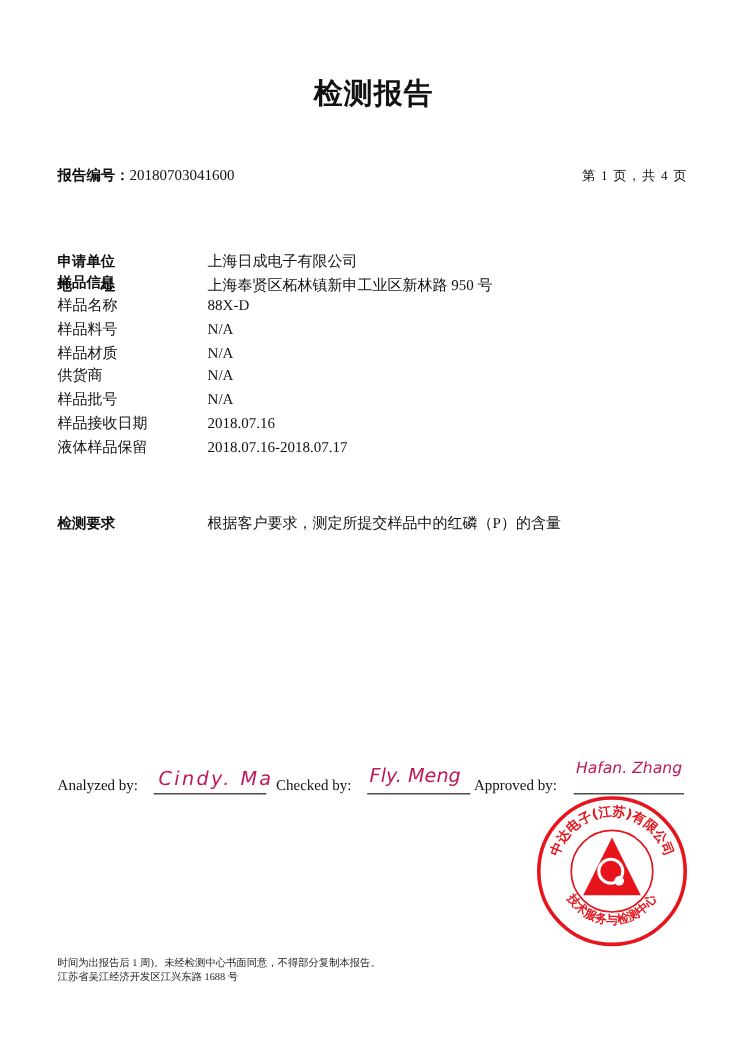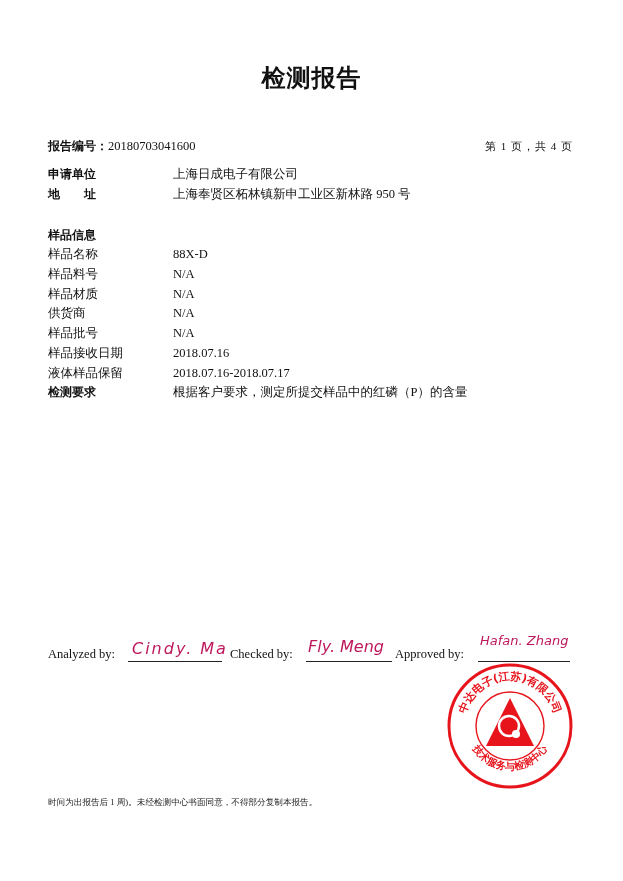--- a/index.html
+++ b/index.html
@@ -12,21 +12,21 @@
     .title {
       left: 0; width: 623px; top: 62px; text-align: center;
       font-family: "DejaVu Sans", "Liberation Sans", sans-serif;
       font-size: 24px; font-weight: bold; letter-spacing: 1px;
     }
     .report-no { left: 48px; top: 138px; font-size: 12.5px; }
     .report-no .lbl { font-family: "DejaVu Sans", sans-serif; font-weight: bold; font-size: 12px; }
     .page-info { right: 50px; top: 139px; font-size: 11px; letter-spacing: 1px; }
     .row { left: 48px; font-size: 12.5px; height: 18px; line-height: 18px; }
     .row .k { display: inline-block; width: 125px; }
-    .row .k.bold { font-family: "DejaVu Sans", sans-serif; font-weight: bold; font-size: 12px; }
+    .row .k.bold { font-family: "DejaVu Sans", sans-serif; font-weight: bold; font-size: 12px; margin-top: 44px; }
     .row .v { display: inline-block; }
     .section-head { left: 48px; top: 227px; font-family: "DejaVu Sans", sans-serif; font-weight: bold; font-size: 12px; }
     .sig-row { left: 48px; top: 645px; font-size: 12.5px; width: 540px; height: 30px; }
     .sig-label { position: absolute; top: 2px; }
     .sig-line { position: absolute; top: 16px; height: 0; border-bottom: 1px solid #222; }
     .sig-hand { position: absolute; font-family: "DejaVu Sans", sans-serif; font-style: italic; color: #be185d; }
     .footer { left: 48px; top: 797px; font-size: 8.6px; line-height: 11.6px; width: 540px; color: #222; }
     .footer .line { white-space: nowrap; }
     .stamp { left: 446px; top: 662px; width: 128px; height: 128px; }
   </style>
@@ -103,13 +103,14 @@
       <textPath href="#topArc" startOffset="50%" text-anchor="middle">中达电子(江苏)有限公司</textPath>
     </text>
     <text font-family="DejaVu Sans, sans-serif" font-size="10" font-weight="bold" fill="#e8141c">
       <textPath href="#botArc" startOffset="50%" text-anchor="middle">技术服务与检测中心</textPath>
     </text>
   </svg>
 </div>
 
 <div class="abs footer">
   <div class="line">时间为出报告后 1 周)。未经检测中心书面同意，不得部分复制本报告。</div>
+  <div class="line">江苏省吴江经济开发区江兴东路 1688 号</div>
 </div>
 
 </body></html>

